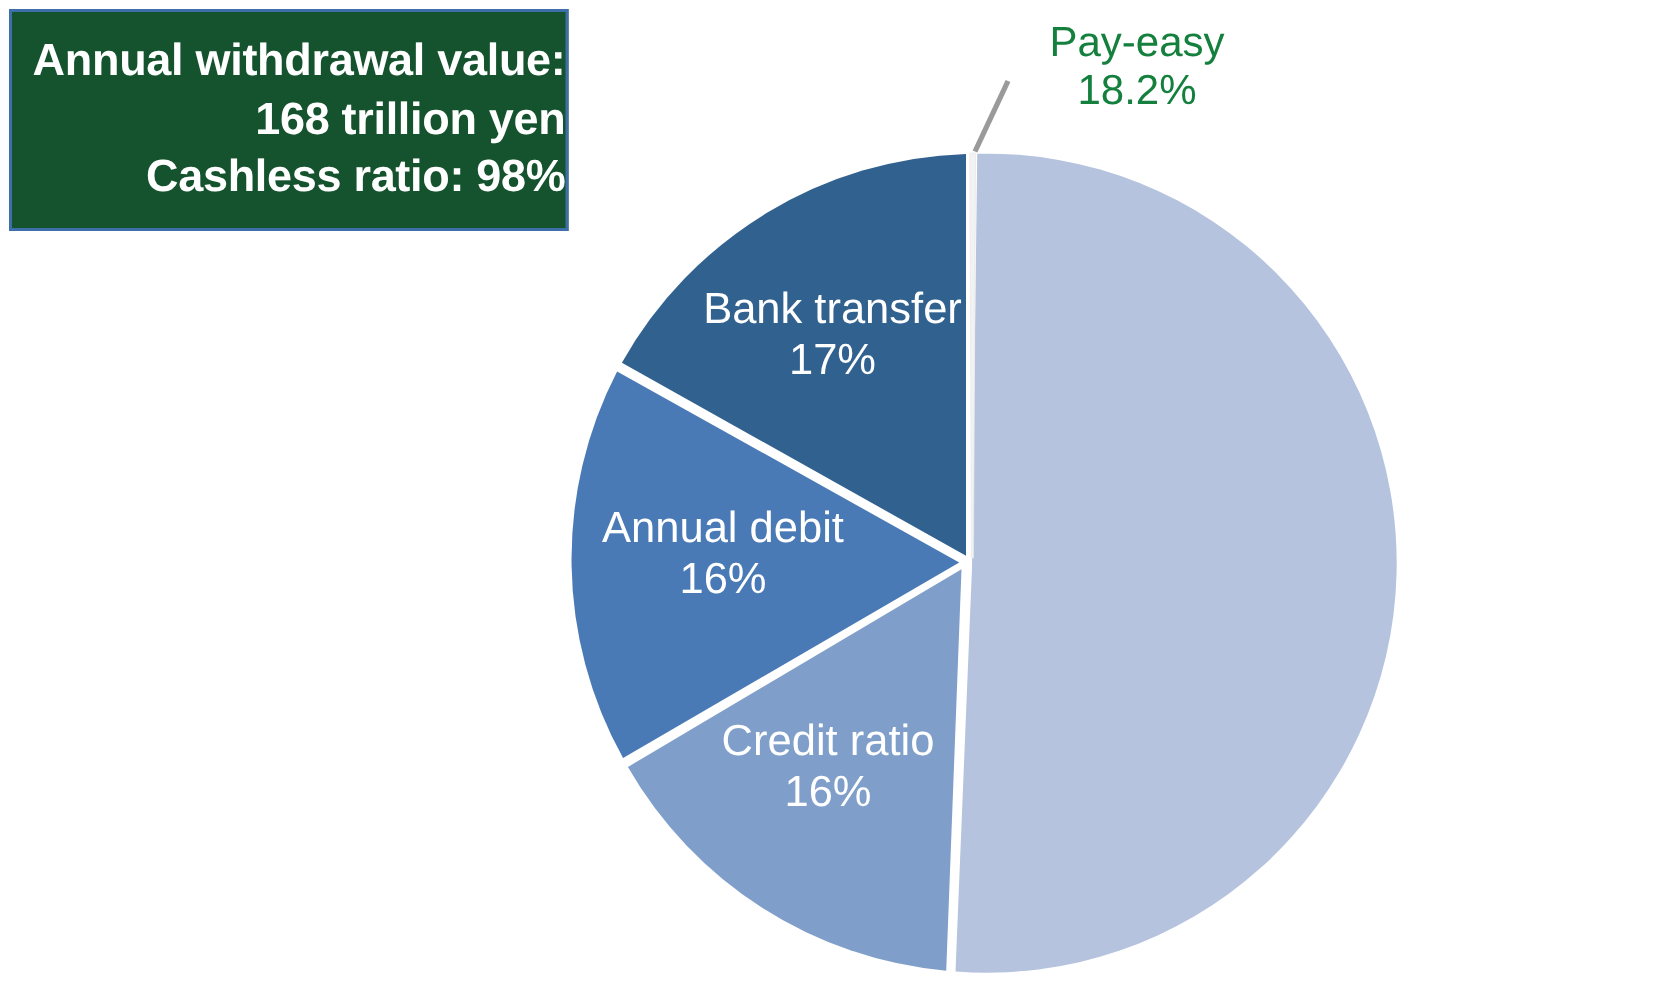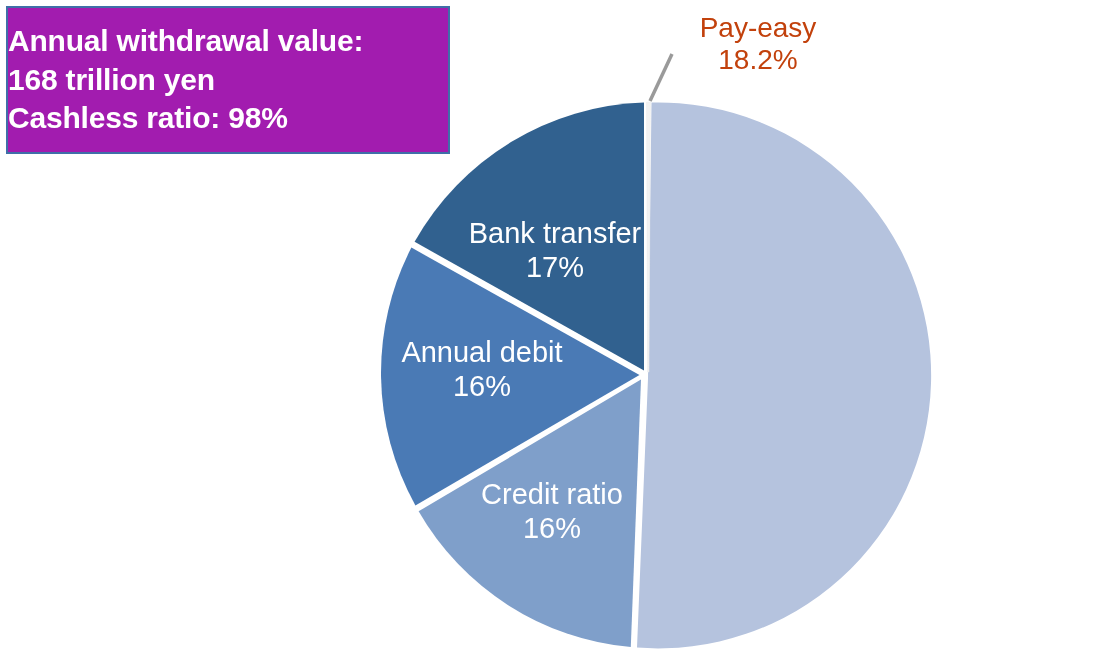--- a/index.html
+++ b/index.html
@@ -16,28 +16,28 @@
     height: 668px;
     background: #ffffff;
     overflow: hidden;
   }
 
   
   #callout {
     position: absolute;
     left: 6px;
     top: 6px;
-    width: 444px;
+    width: 373px;
     height: 148px;
-    background: #a21caf;
+    background: #14532d;
     border: 2px solid #3f6fa8;
     box-sizing: border-box;
     display: flex;
     flex-direction: column;
-    align-items: flex-start;
+    align-items: flex-end;
     justify-content: center;
     gap: 2px;
   }
   #callout .line {
     color: #ffffff;
     font-size: 30px;
     font-weight: bold;
     line-height: 1.22;
     text-align: center;
     white-space: nowrap;
@@ -62,40 +62,39 @@
     pointer-events: none;
   }
   .slice-label .name,
   .slice-label .pct {
     display: block;
     font-size: 29px;
   }
   .label-light .name,
   .label-light .pct { color: #ffffff; }
   .label-dark .name,
-  .label-dark .pct { color: #c2410c; }
+  .label-dark .pct { color: #15803d; }
 
   #label-pay-easy {
     left: 628px;
     top: 12px;
     width: 260px;
   }
   #label-pay-easy .name,
   #label-pay-easy .pct { font-size: 28px; }
 
   #label-cash {
     left: 663px;
     top: 292px;
     width: 170px;
   }
   #label-bank-transfer {
     left: 450px;
     top: 190px;
     width: 210px;
-    margin-top: 27px;
   }
   #label-direct-debit {
     left: 382px;
     top: 336px;
     width: 200px;
   }
   #label-credit-card {
     left: 455px;
     top: 478px;
     width: 194px;

